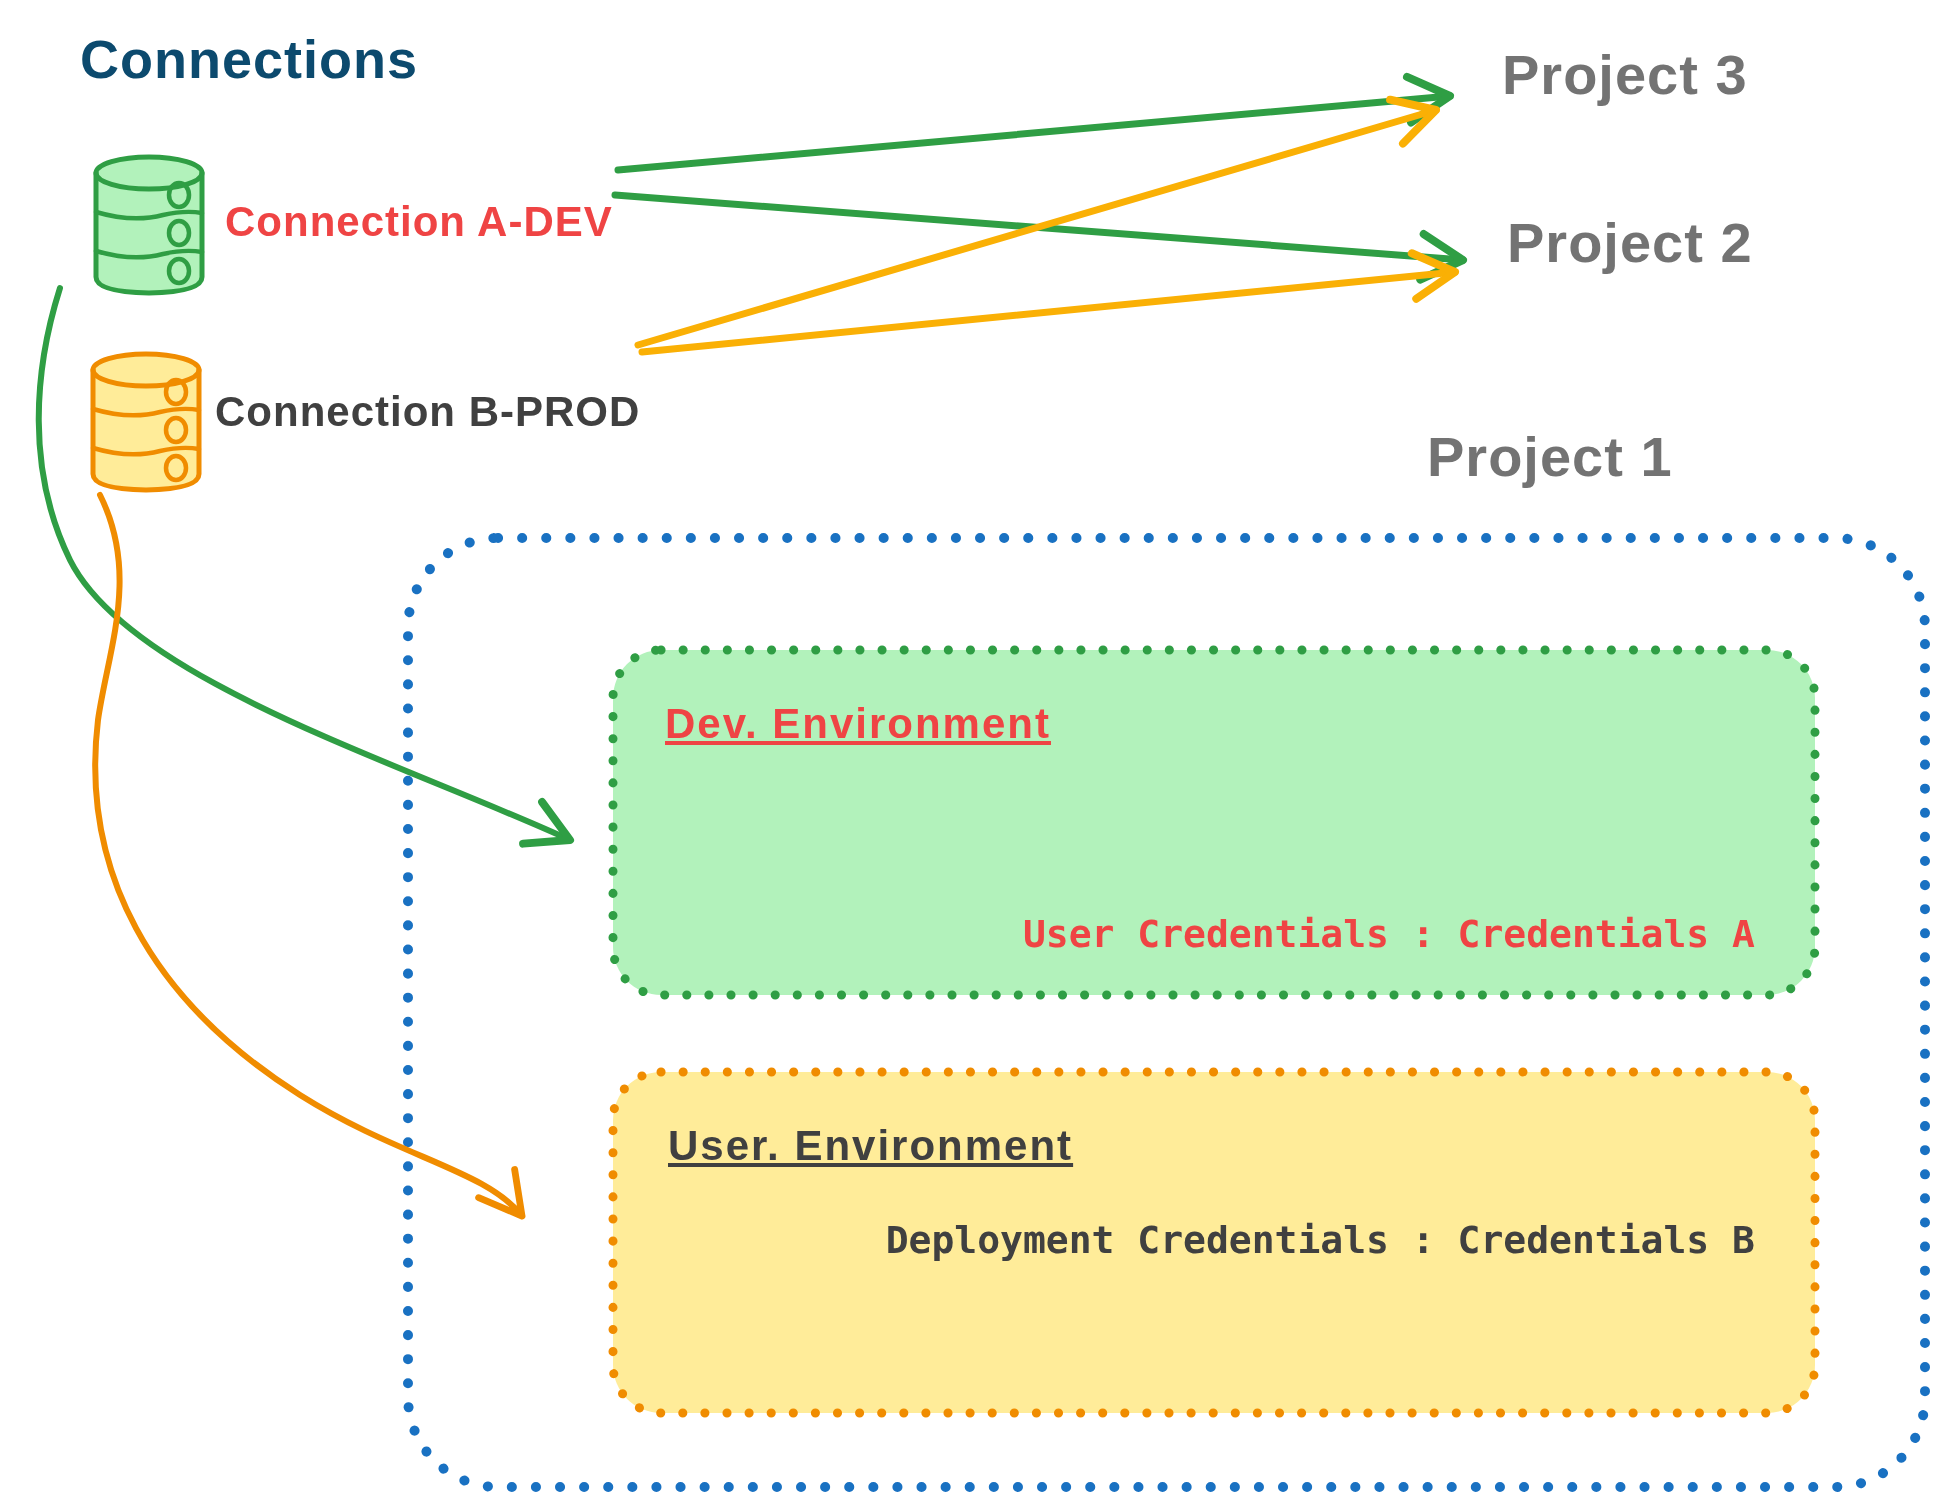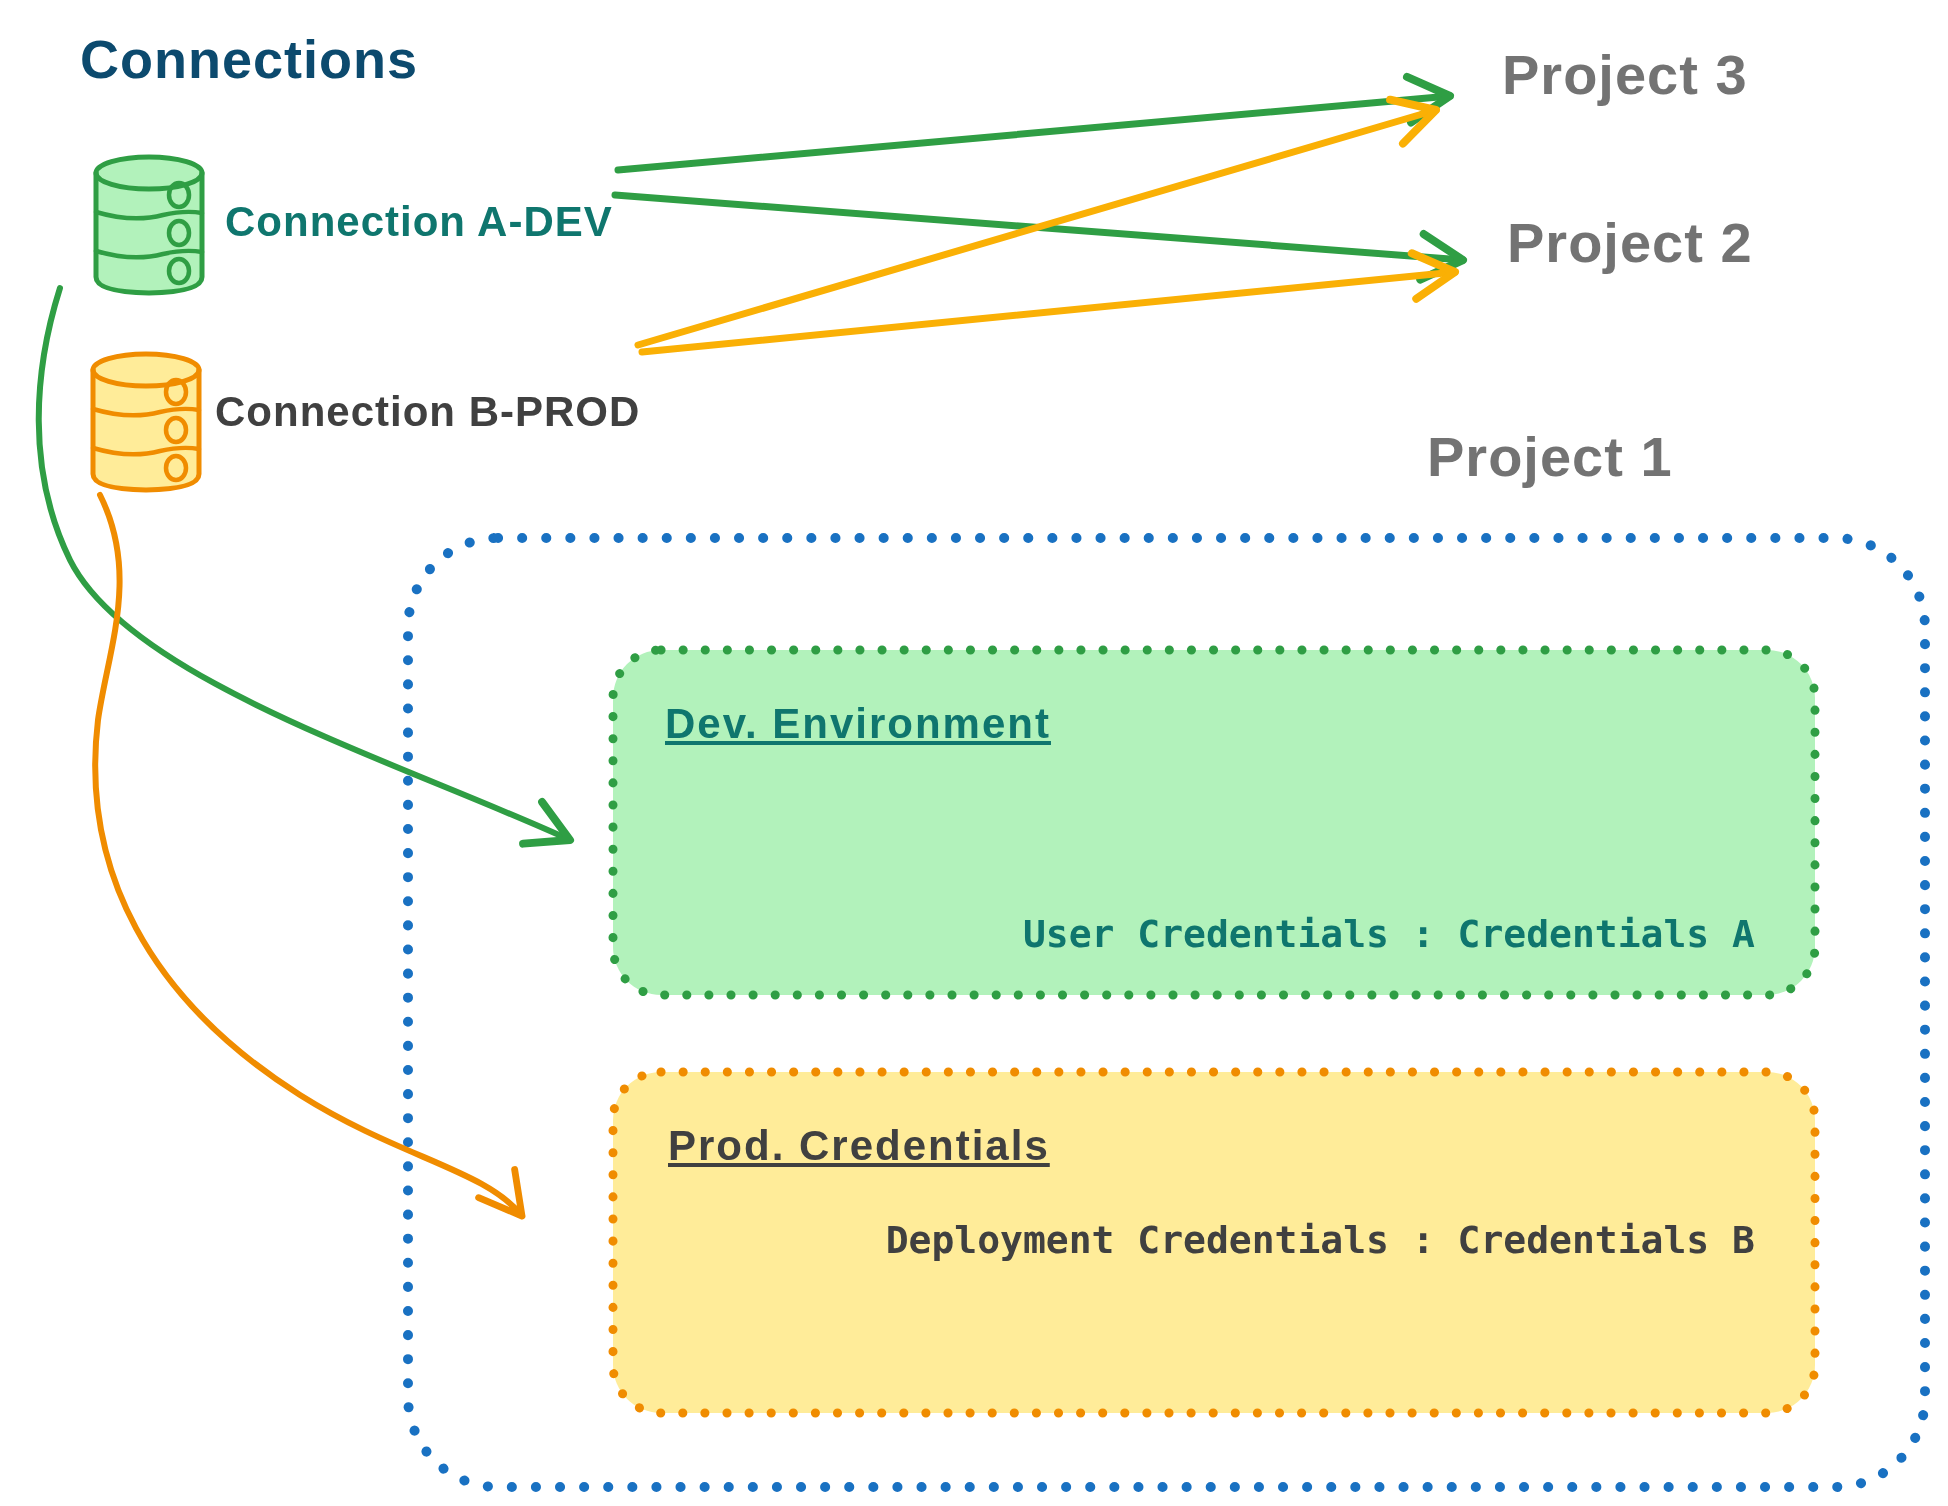--- a/index.html
+++ b/index.html
@@ -6,21 +6,21 @@
   body{
     width:1948px;height:1506px;position:relative;background:#ffffff;
     font-family:"Liberation Sans", sans-serif;overflow:hidden;
   }
   #canvas{position:absolute;left:0;top:0;width:1948px;height:1506px;}
   svg{position:absolute;left:0;top:0;}
   .txt{position:absolute;white-space:nowrap;letter-spacing:1px;}
   .hand{font-weight:700;}
   .title{font-size:54px;color:#0c4a6e;}
   .conn-label{font-size:42px;}
-  .green-ink{color:#0f766e;}
+  .green-ink{color:#ef4444;}
   .orange-ink{color:#404040;}
   .blue-ink{color:#737373;}
   .project-label{font-size:56px;}
   .env-title{font-size:42px;letter-spacing:2px;text-decoration:underline;}
   .cred{
     font-family:"DejaVu Sans Mono", monospace;
     font-size:38px;font-weight:700;letter-spacing:0;
   }
 </style>
 </head>
@@ -89,17 +89,17 @@
   <div class="txt hand project-label blue-ink" style="left:1502px;top:42px;">Project 3</div>
 
   <div class="txt hand project-label blue-ink" style="left:1507px;top:210px;">Project 2</div>
 
   <div class="txt hand project-label blue-ink" style="left:1427px;top:424px;">Project 1</div>
 
   <div class="txt hand env-title green-ink" style="left:665px;top:700px;">Dev. Environment</div>
 
   <div class="txt cred green-ink" style="right:193px;top:912px;">User Credentials : Credentials A</div>
 
-  <div class="txt hand env-title orange-ink" style="left:668px;top:1122px;">Prod. Credentials</div>
+  <div class="txt hand env-title orange-ink" style="left:668px;top:1122px;">User. Environment</div>
 
   <div class="txt cred orange-ink" style="right:193px;top:1218px;">Deployment Credentials : Credentials B</div>
 
 </div>
 
 </body></html>

